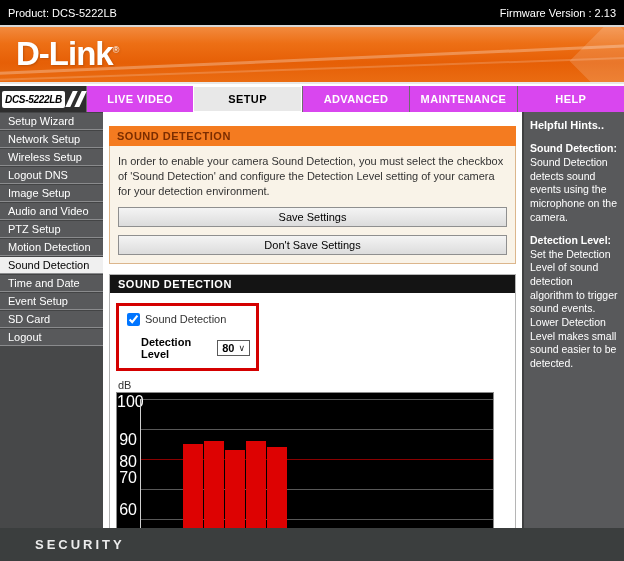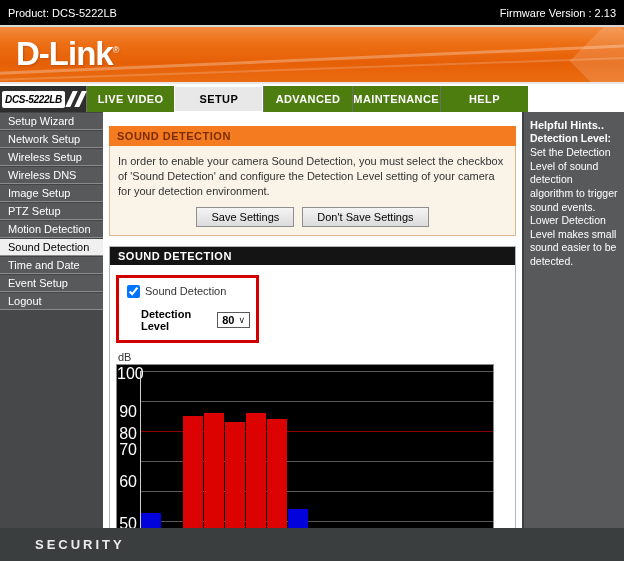--- a/index.html
+++ b/index.html
@@ -20,21 +20,21 @@
             background:rgba(255,255,255,.28); transform:rotate(-2.5deg); }
   .banner .streak2 { position:absolute; left:-40px; top:40px; width:760px; height:2px;
             background:rgba(255,255,255,.18); transform:rotate(-2deg); }
   .banner .chev { position:absolute; right:-18px; top:4px; width:60px; height:60px;
             background:rgba(255,255,255,.15); transform:rotate(45deg); }
   .logo { position:absolute; left:16px; top:8px; color:#fff; font-size:33px; font-weight:800;
           letter-spacing:-1px; text-shadow:1px 1px 2px rgba(120,50,0,.35); }
   .logo sup { font-size:9px; font-weight:400; vertical-align:super; }
 
   
-  .navbar { position:absolute; top:86px; left:0; width:528px; height:26px; background:#4d7c0f;
+  .navbar { position:absolute; top:86px; left:0; width:624px; height:26px; background:#d946ef;
             display:flex; align-items:stretch; }
   .model-box { width:86px; display:flex; align-items:center; background:#2e2e2e; padding-left:2px; position:relative; }
   .model-label { background:#fff; color:#000; font-style:italic; font-weight:700; font-size:10px;
                  padding:3px 3px; border-radius:2px; letter-spacing:-0.3px; }
   .slash { display:inline-block; width:5px; height:16px; background:#fff; transform:skewX(-25deg); margin-left:4px; }
   .tab { flex:1; display:flex; align-items:center; justify-content:center; color:#fff;
          font-size:11px; font-weight:700; letter-spacing:.4px; border-left:1px solid #6e6e6e; cursor:pointer; }
   .tab.active { background:#e8e8e8; color:#000; border:1px solid #fff; }
 
   
@@ -43,21 +43,21 @@
   .side-item { height:18px; background:#58595b; color:#fff; font-size:11px; display:flex; align-items:center;
                padding-left:8px; border-bottom:1px solid #8a8b8d; border-top:1px solid #434445; cursor:pointer; }
   .side-item.active { background:#f0f0f0; color:#000; }
 
   
   .main { position:absolute; top:112px; left:103px; width:419px; height:416px; background:#fff; padding:14px 6px 0 6px; }
   .hdr-orange { height:20px; background:#f47b20; color:#7b2d00; font-size:11px; font-weight:700;
                 letter-spacing:.5px; display:flex; align-items:center; padding-left:8px; }
   .desc-box { background:#f9f3e8; border:1px solid #dcb68c; border-top:none; padding:8px 8px 8px 8px;
               font-size:11px; color:#333; line-height:1.35; }
-  .btn-row { display:flex; justify-content:center; gap:8px; margin-top:8px; }
+  .btn-row { display:flex; justify-content:center; gap:8px; margin-top:8px;flex-direction:column; }
   .btn { background:linear-gradient(to bottom,#f4f4f4,#dcdcdc); border:1px solid #8f8f8f; font-size:11px;
          color:#000; padding:3px 14px; font-family:"Liberation Sans",sans-serif; cursor:pointer; }
 
   .section2 { margin-top:10px; border:1px solid #b5b5b5; background:#fff; padding-bottom:8px; }
   .hdr-black { height:18px; background:#141414; color:#fff; font-size:11px; font-weight:700;
                letter-spacing:.5px; display:flex; align-items:center; padding-left:8px; }
 
   .red-box { margin:10px 0 0 6px; width:143px; border:3px solid #d40000; padding:7px 6px 8px 8px; }
   .chk-row { display:flex; align-items:center; gap:5px; font-size:11px; color:#333; }
   .chk-row input { width:13px; height:13px; }
@@ -73,21 +73,21 @@
   .chart { position:relative; width:378px; height:196px; background:#000; border:1px solid #8a8a8a; overflow:hidden; }
   .grid-line { position:absolute; height:1px; }
   .tick-label { position:absolute; color:#fff; font-size:16px; text-align:right; width:20px; }
   .axis-v { position:absolute; width:1px; background:#cfcfcf; }
   .bar { position:absolute; }
   .time-label { position:absolute; left:382px; bottom:-2px; font-size:11px; color:#000; }
 
   
   .hints { position:absolute; top:112px; right:0; width:102px; height:416px; background:#58595b;
            color:#fff; padding:6px 6px; font-size:10.5px; line-height:1.3; border-left:2px solid #3f4041; }
-  .hints .title { font-weight:700; font-size:11px; }
+  .hints .title { font-weight:700; font-size:11px; margin-bottom:10px; }
   .hints .h-label { font-weight:700; }
   .hints p { margin-bottom:10px; }
 
   
   .footer { position:absolute; bottom:0; left:0; width:624px; height:33px; background:#3b3e3e;
             display:flex; align-items:center; }
   .footer .sec { color:#ececec; font-size:13px; font-weight:700; letter-spacing:3px; margin-left:35px; }
 </style>
 </head>
 <body>
@@ -114,27 +114,29 @@
   <div class="tab active">SETUP</div>
   <div class="tab">ADVANCED</div>
   <div class="tab">MAINTENANCE</div>
   <div class="tab">HELP</div>
 </div>
 
 <div class="sidebar">
   <div class="side-item">Setup Wizard</div>
   <div class="side-item">Network Setup</div>
   <div class="side-item">Wireless Setup</div>
-  <div class="side-item">Wireless DNS</div>
+  <div class="side-item">Logout DNS</div>
   <div class="side-item">Image Setup</div>
+  <div class="side-item">Audio and Video</div>
   <div class="side-item">PTZ Setup</div>
   <div class="side-item">Motion Detection</div>
   <div class="side-item active">Sound Detection</div>
   <div class="side-item">Time and Date</div>
   <div class="side-item">Event Setup</div>
+  <div class="side-item">SD Card</div>
   <div class="side-item">Logout</div>
 </div>
 
 <div class="main">
   <div class="hdr-orange">SOUND DETECTION</div>
   <div class="desc-box">
     <span>In order to enable your camera Sound Detection, you must select the checkbox of 'Sound Detection' and configure the Detection Level setting of your camera for your detection environment.</span>
     <div class="btn-row">
       <button class="btn">Save Settings</button>
       <button class="btn">Don't Save Settings</button>
@@ -193,18 +195,19 @@
           <div class="bar" style="left: 276px; width: 20px; bottom: 8px; height: 18px; background: rgb(2, 2, 221);"></div>
         </div>
       <span class="time-label">Time</span>
     </div>
   </div>
 
 </div>
 
 <div class="hints">
   <div class="title">Helpful Hints..</div>
+  <p><span class="h-label">Sound Detection:</span><span> Sound Detection detects sound events using the microphone on the camera.</span></p>
   <p><span class="h-label">Detection Level:</span><span> Set the Detection Level of sound detection algorithm to trigger sound events. Lower Detection Level makes small sound easier to be detected.</span></p>
 </div>
 
 <div class="footer">
   <span class="sec">SECURITY</span>
 </div>
 
 </body></html>

